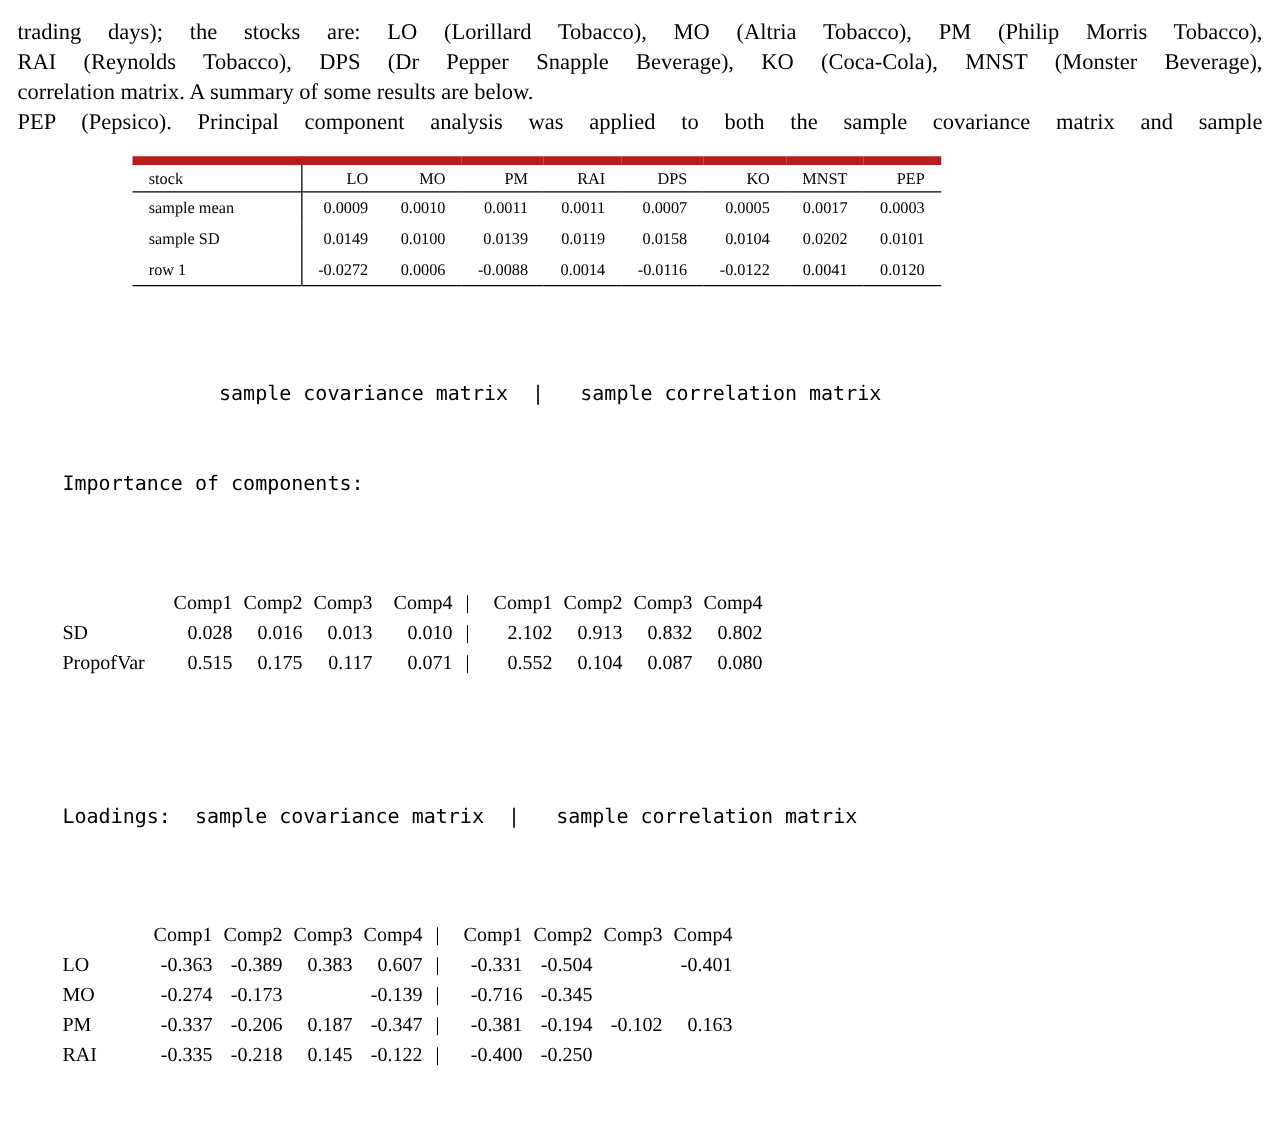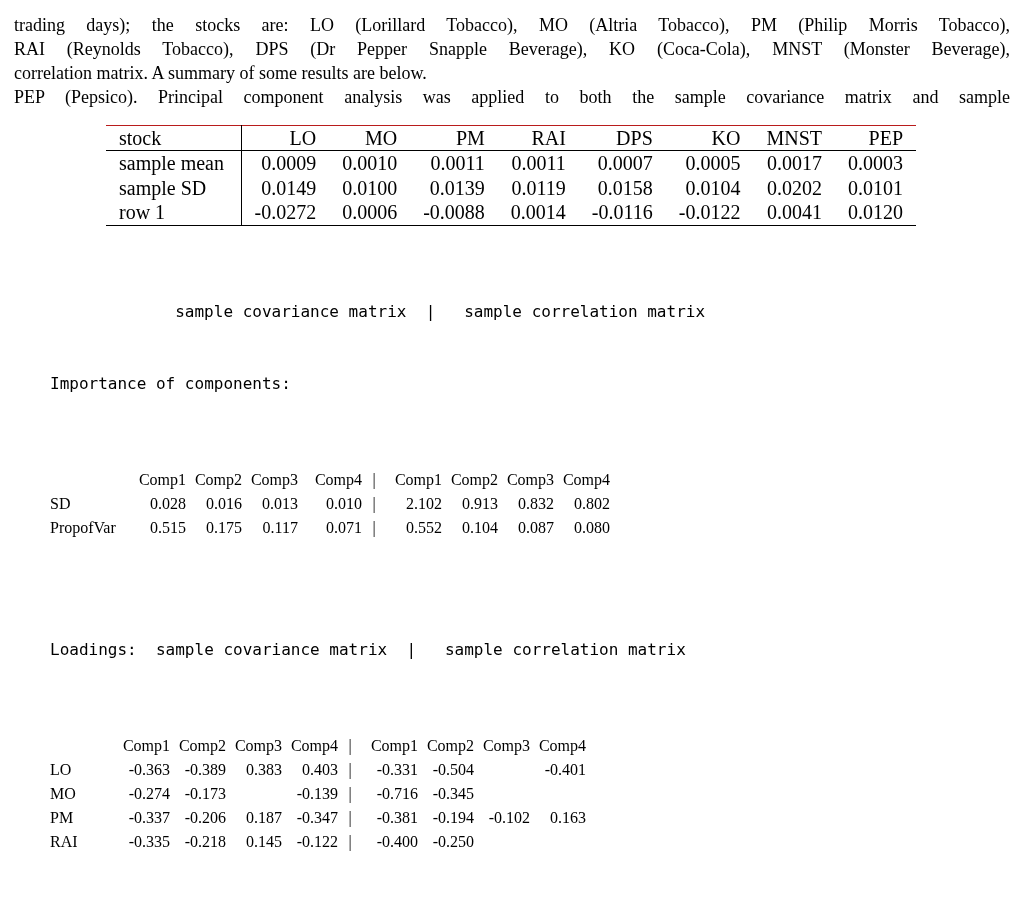--- a/index.html
+++ b/index.html
@@ -22,22 +22,22 @@
     text-align: justify;
     text-align-last: justify;
     white-space: nowrap;
   }
   .intro .line.last { text-align-last: left; }
 
   
   .stock-table-wrap { margin: 16px 0 0 92px; }
   table.stock {
     border-collapse: collapse;
-    font-size: 20px;
-    border-top: 1px solid #b91c1c;
+    font-size: 13px;
+    border-top: 7px solid #b91c1c;
     border-bottom: 1px solid #000;
   }
   table.stock td {
     padding: 0 13px;
     height: 25px;
     text-align: right;
     white-space: nowrap;
   }
   table.stock td.lbl {
     text-align: left;
@@ -197,21 +197,21 @@
           <td class="num">Comp3</td>
           <td class="num">Comp4</td>
         </tr>
         
       
           <tr>
             <td class="lbl">LO</td>
             <td class="num">-0.363</td>
             <td class="num">-0.389</td>
             <td class="num">0.383</td>
-            <td class="num">0.403</td>
+            <td class="num">0.607</td>
             <td class="pipe">|</td>
             <td class="num">-0.331</td>
             <td class="num">-0.504</td>
             <td class="num"></td>
             <td class="num">-0.401</td>
           </tr>
         
           <tr>
             <td class="lbl">MO</td>
             <td class="num">-0.274</td>

